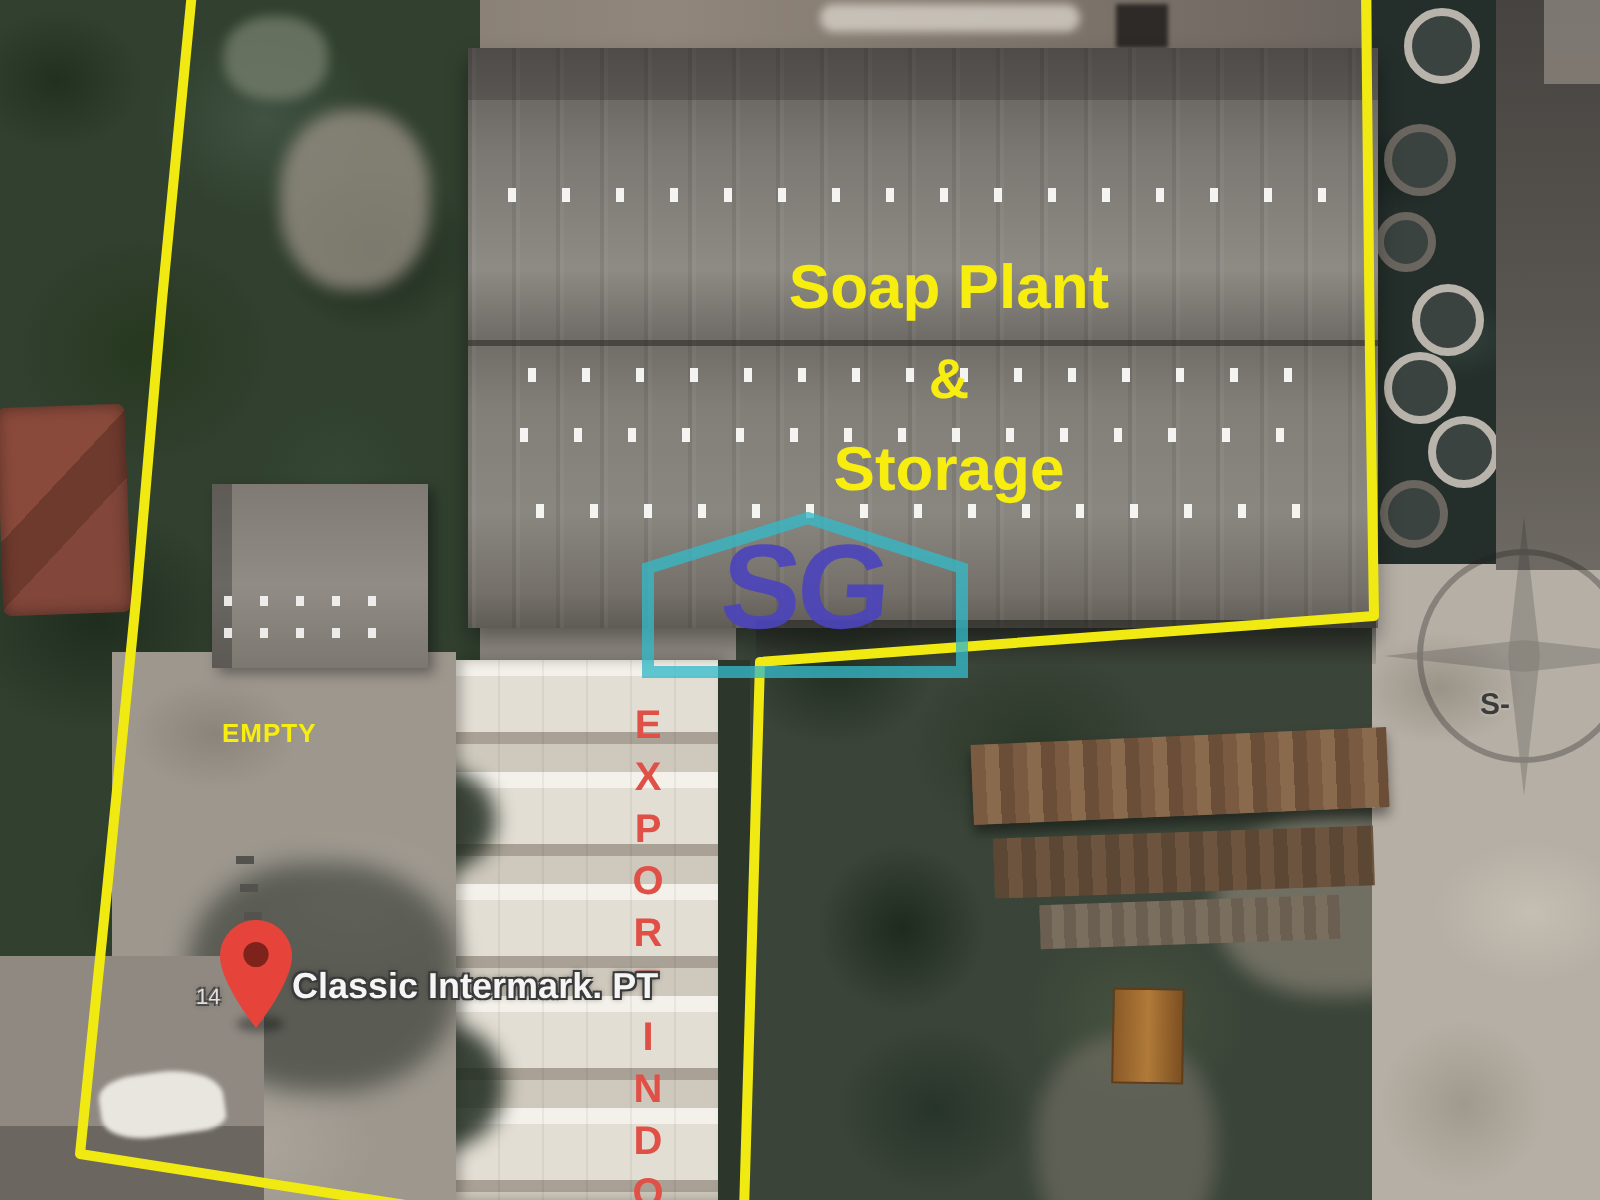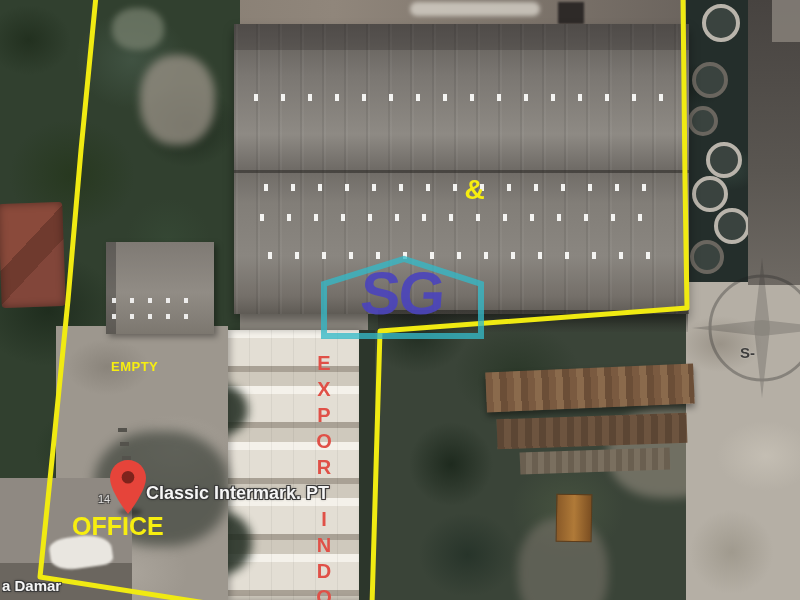--- a/index.html
+++ b/index.html
@@ -222,31 +222,31 @@
       <polygon points="832,328 762,336 762,320" fill="rgba(20,20,20,.6)"></polygon>
       <polygon points="692,328 762,336 762,320" fill="rgba(20,20,20,.6)"></polygon>
     </g>
     <polyline points="96,-4 81,150 68,300 53,450 40,577 238,608" fill="none" style="stroke:var(--boundary-yellow,#f0ea12)" stroke-width="5" stroke-linejoin="round"></polyline>
     <polyline points="683,-4 685,180 687,308 380,331 372,606" fill="none" style="stroke:var(--boundary-yellow,#f0ea12)" stroke-width="5" stroke-linejoin="round"></polyline>
     <polygon points="324,336 324,284 404,259 481,284 481,336" fill="none" style="stroke:var(--house-cyan,#35b8c6)" stroke-width="6" opacity="0.78"></polygon>
   </svg>
 
   <div class="abs logo-sg">SG</div>
 
+  <div class="abs lbl-yellow bldg-line" style="top:128px;font-size:31px;">Soap Plant</div>
   <div class="abs lbl-yellow bldg-line" style="top:176px;font-size:28px;">&amp;</div>
+  <div class="abs lbl-yellow bldg-line" style="top:219px;font-size:31px;">Storage</div>
 
   <div class="abs lbl-yellow lbl-empty">EMPTY</div>
-  <div class="abs lbl-yellow lbl-office">OFFICE</div>
 
   <div class="abs lbl-exportindo">EXPORTINDO</div>
 
   <div class="abs pin-shadow"></div>
   <svg class="abs pin-wrap" viewBox="0 0 24 36">
     <path d="M12 0C5.4 0 0 5.4 0 12c0 9 12 24 12 24s12-15 12-24C24 5.4 18.6 0 12 0z" style="fill:var(--pin-red,#e6443a)"></path>
     <circle cx="12" cy="11.5" r="4.2" style="fill:var(--pin-dot,#7e231c)"></circle>
   </svg>
   <div class="abs maps-text lbl-marker">Classic Intermark. PT</div>
   <div class="abs maps-text lbl-housenum">14</div>
 
-  <div class="abs maps-text lbl-street">a Damar</div>
 
   <div class="abs lbl-compass">S-</div>
 </div>
 
 </body></html>

